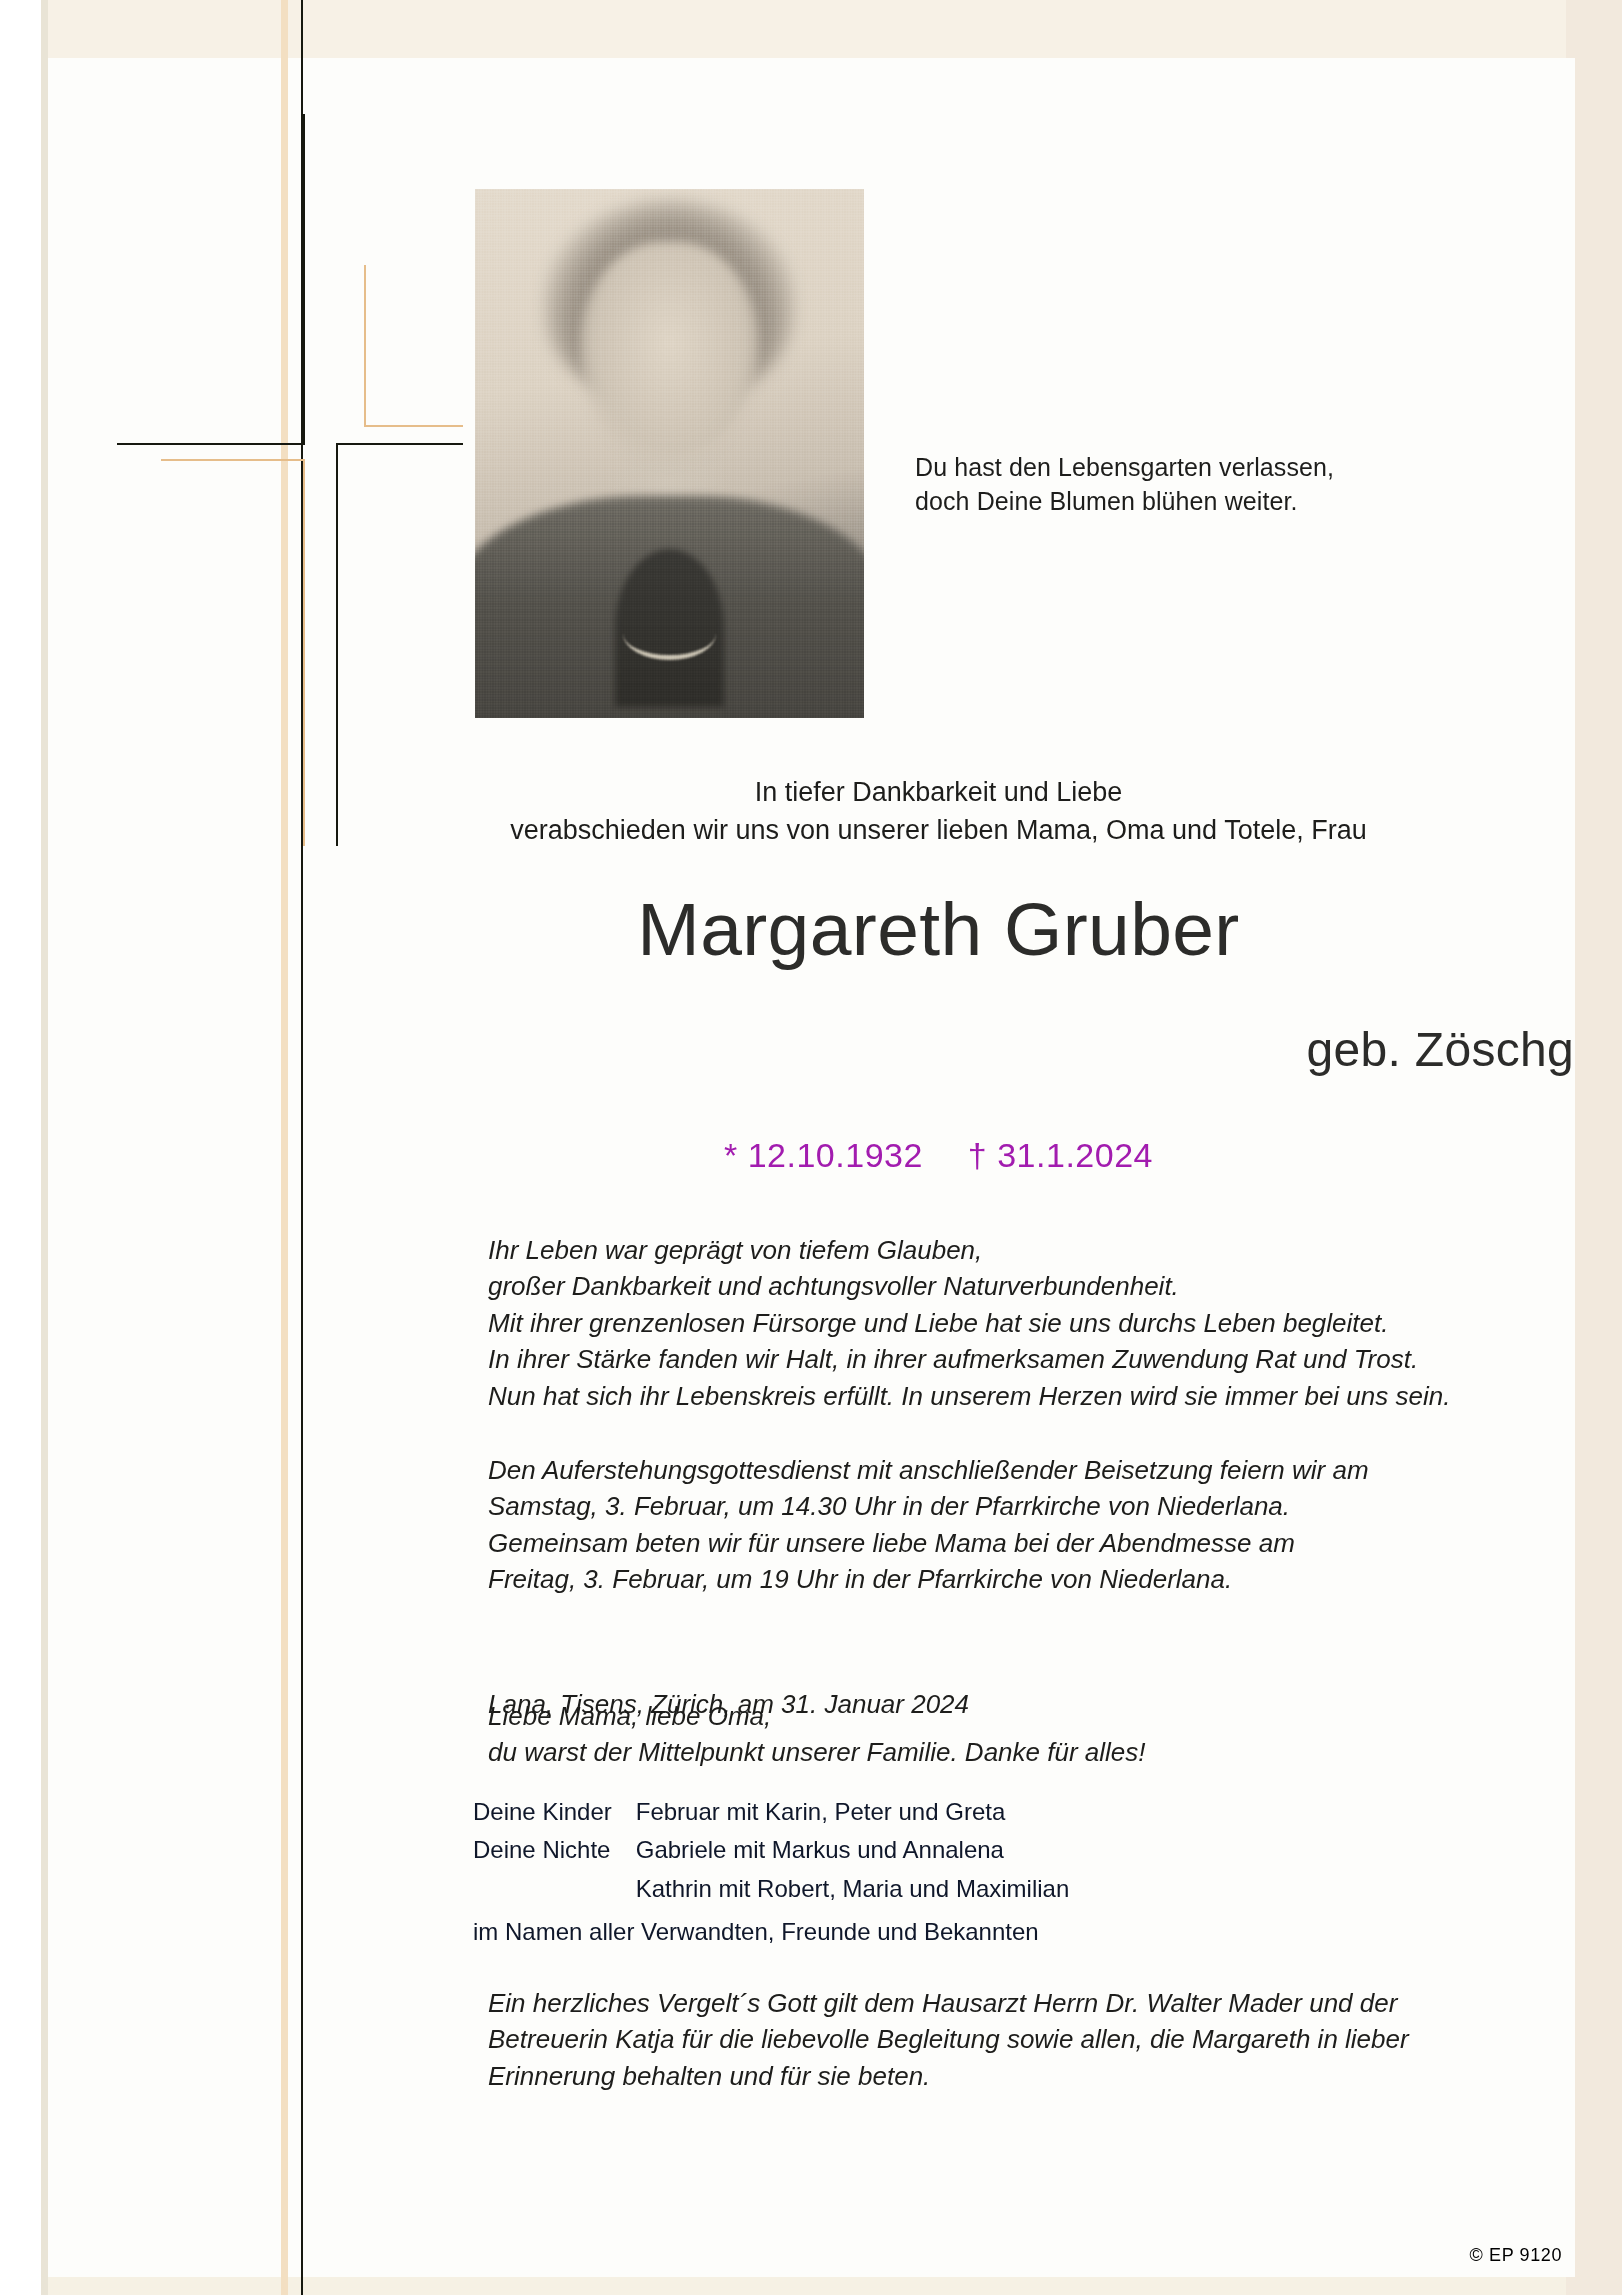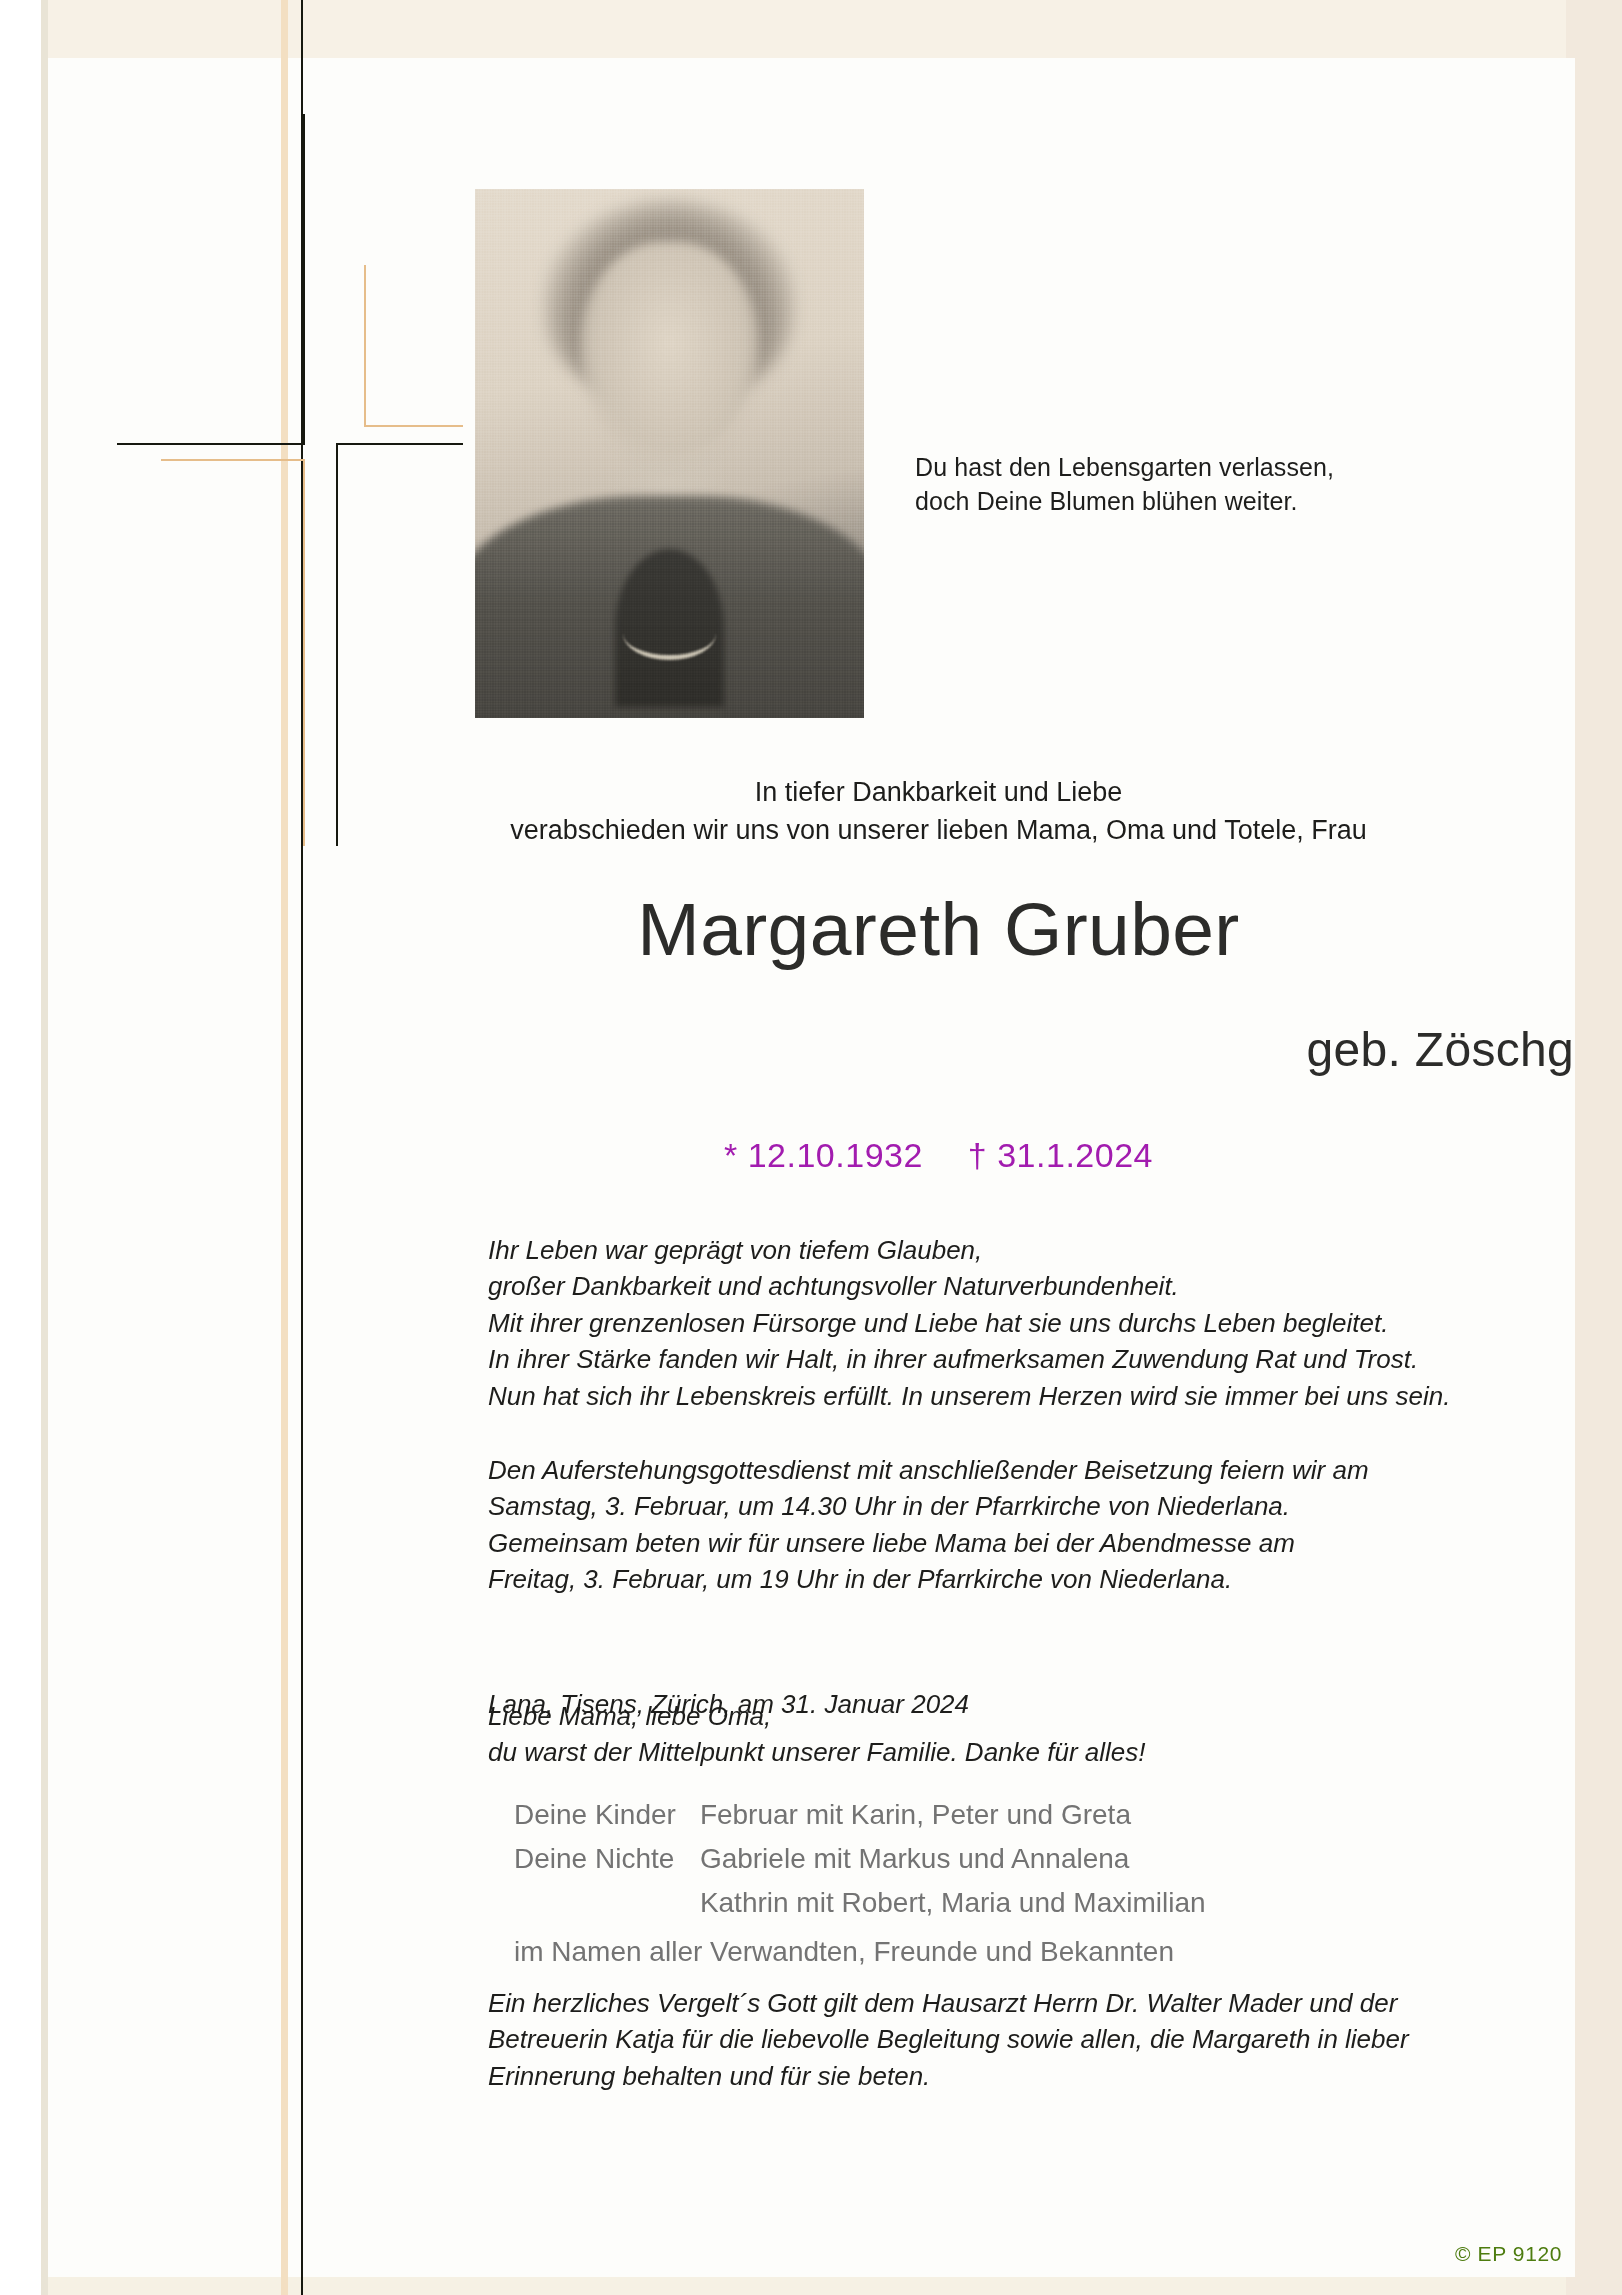--- a/index.html
+++ b/index.html
@@ -240,41 +240,41 @@
   }
   #life-text      { top: 1232px; }
   #service-text   { top: 1452px; }
   #place-date     { top: 1686px; }
   #farewell-text  { top: 1698px; }
   #thanks-text    { top: 1985px; }
 
   
   .family {
     position: absolute;
-    left: 473px;
+    left: 432px;
     top: 1795px;
-    color: #737373;
-    font-size: 28px;
+    color: #0f172a;
+    font-size: 24px;
     line-height: 1.40;
   }
   .family table { border-collapse: collapse; }
   .family td {
     padding: 0 0 4.9px 0;
     vertical-align: top;
     white-space: nowrap;
   }
   .family td.lbl { padding-right: 24px; }
   .family .allnames { padding-top: 4.9px; }
 
   .copyright {
     position: absolute;
     right: 101px;
     bottom: 29px;
-    font-size: 21px;
-    color: #4d7c0f;
+    font-size: 18px;
+    color: #000000;
     letter-spacing: 0.6px;
   }
 </style>
 </head>
 <body>
 
 <div id="page">
 
   <div class="paper-band-top"></div>
   <div class="paper-band-bottom"></div>

